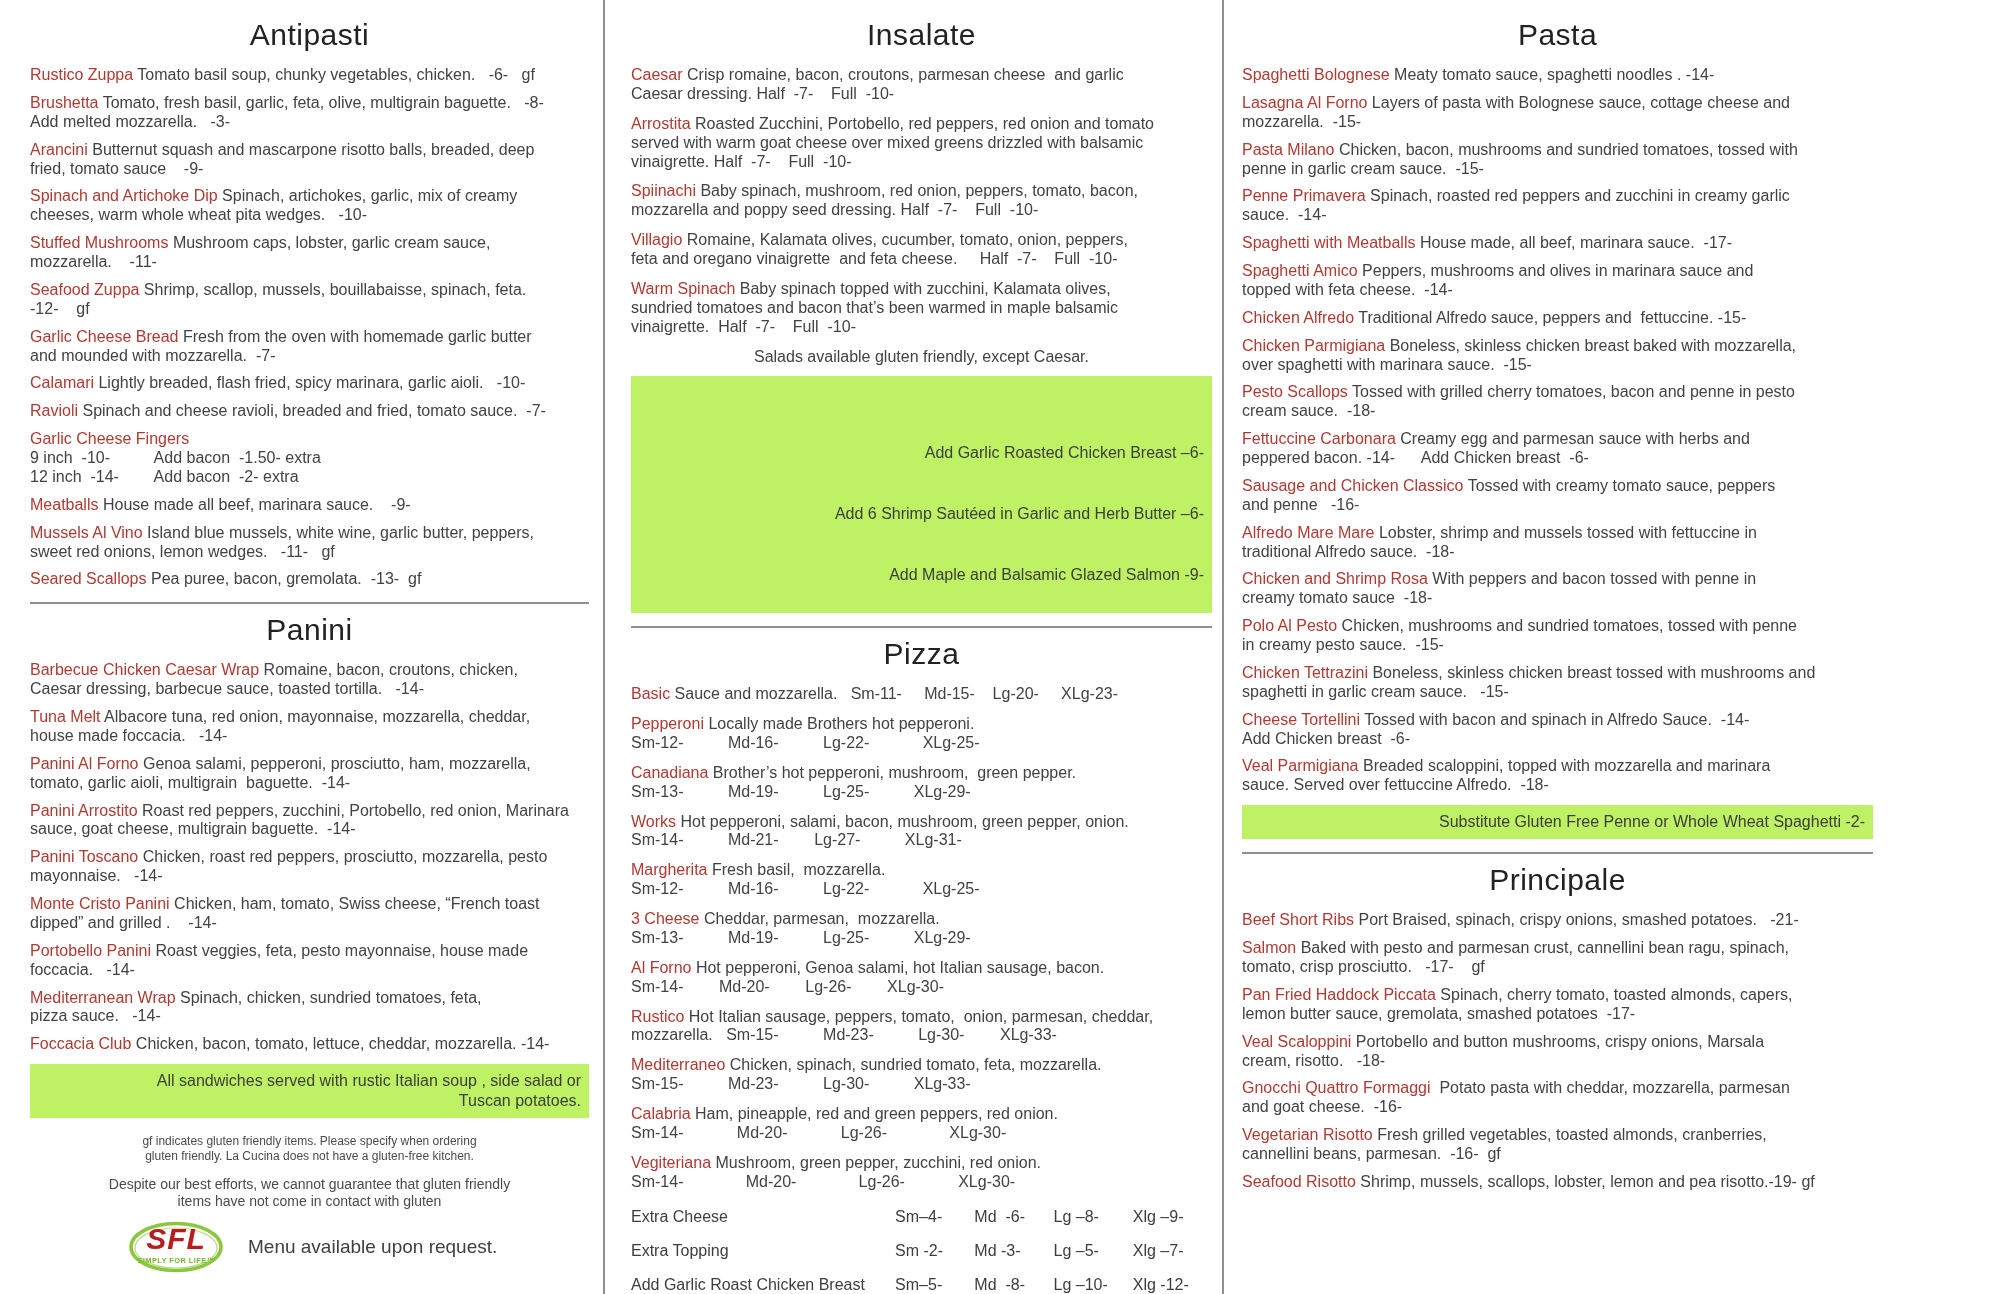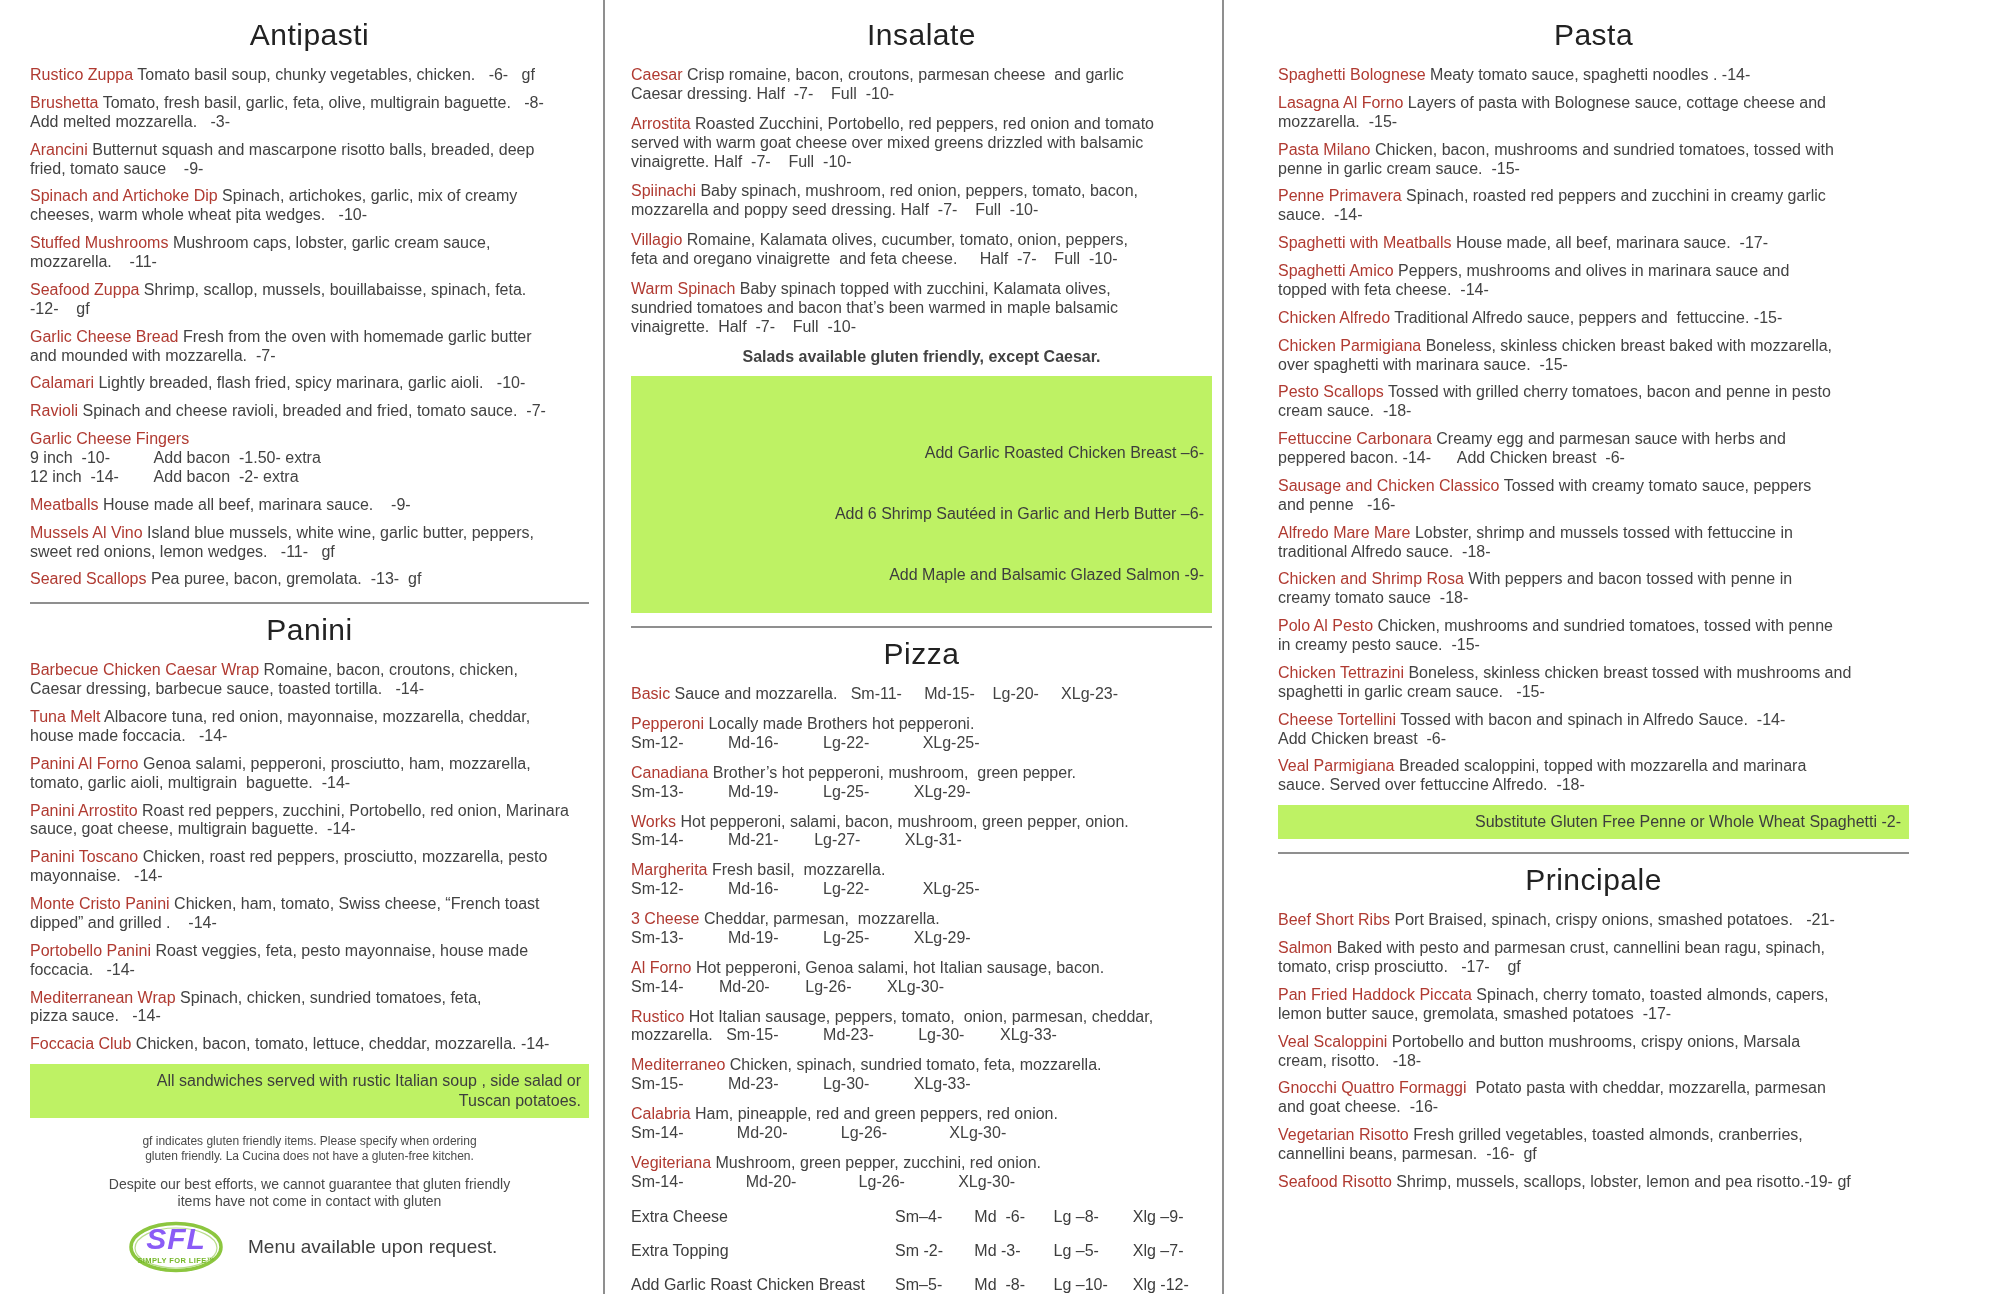--- a/index.html
+++ b/index.html
@@ -1,39 +1,39 @@
 <!DOCTYPE html>
 <html><head>
 <meta charset="utf-8">
 <style>
   html,body{margin:0;padding:0;background:#fff;}
   body{width:2000px;height:1294px;overflow:hidden;font-family:"Liberation Sans",sans-serif;color:#424242;}
   .page{display:flex;width:2000px;height:1294px;}
   .col{box-sizing:border-box;}
   .c1{width:605px;border-right:2px solid #8f8f8f;padding:10px 14px 8px 30px;}
   .c2{width:619px;border-right:2px solid #8f8f8f;padding:10px 10px 0 26px;}
-  .c3{width:661px;padding:10px 12px 0 18px;margin-left:36px;}
+  .c3{width:661px;padding:10px 12px 0 18px;}
   h2.sect{font-size:30px;font-weight:400;color:#222;text-align:center;margin:8px 0 14px;letter-spacing:.5px;}
   .item{margin:0 0 9px;font-size:16px;line-height:1.18;}
   .c2 .item{margin:0 0 11px;}
   .nm{color:#b03a31;}
   .ds{color:#424242;white-space:pre-wrap;}
   .hrule{border-top:2px solid #8f8f8f;margin:13px 0 9px;}
   .graybox{background:#bef264;text-align:right;white-space:pre-line;padding:7px 8px;font-size:16px;line-height:1.26;margin:10px 0 12px;color:#3d3d3d;}
-  .cnote{text-align:center;font-size:16px;color:#424242;margin:4px 0 8px;font-weight:bold;}
+  .cnote{text-align:center;font-size:16px;color:#424242;margin:4px 0 8px;}
   .addon,.topline{font-size:16px;line-height:1.3;color:#3d3d3d;}
   .exrow{display:flex;font-size:16px;margin:16px 0 9px;color:#3d3d3d;}
   .exlabel{width:300px;}
   .exval{width:90px;white-space:pre;}
   .gn1{font-size:12px;text-align:center;white-space:pre-line;margin:16px 10px 12px;color:#4a4a4a;line-height:1.22;}
   .gn2{font-size:14px;text-align:center;white-space:pre-line;margin:0 10px 8px;color:#4a4a4a;line-height:1.26;}
   .brandrow{display:flex;align-items:center;gap:24px;margin:10px 0 0 98px;}
   .logo{position:relative;width:96px;height:52px;flex:0 0 auto;}
   .logo svg{position:absolute;inset:0;}
-  .logo-sfl{position:absolute;left:50%;top:1px;transform:translateX(-50%);font-weight:bold;font-style:italic;font-size:30px;color:#8b5cf6;letter-spacing:1px;}
+  .logo-sfl{position:absolute;left:50%;top:1px;transform:translateX(-50%);font-weight:bold;font-style:italic;font-size:30px;color:#b91c1c;letter-spacing:1px;}
   .logo-tag{position:absolute;left:50%;bottom:8px;transform:translateX(-50%);font-size:7.5px;font-weight:bold;color:#76b82a;white-space:nowrap;letter-spacing:.4px;}
   .req{font-size:19px;color:#3f3f3f;}
   .toppings{margin-top:10px;}
 </style>
 </head>
 <body>
 
 <div class="page">
 
   <div class="col c1">

